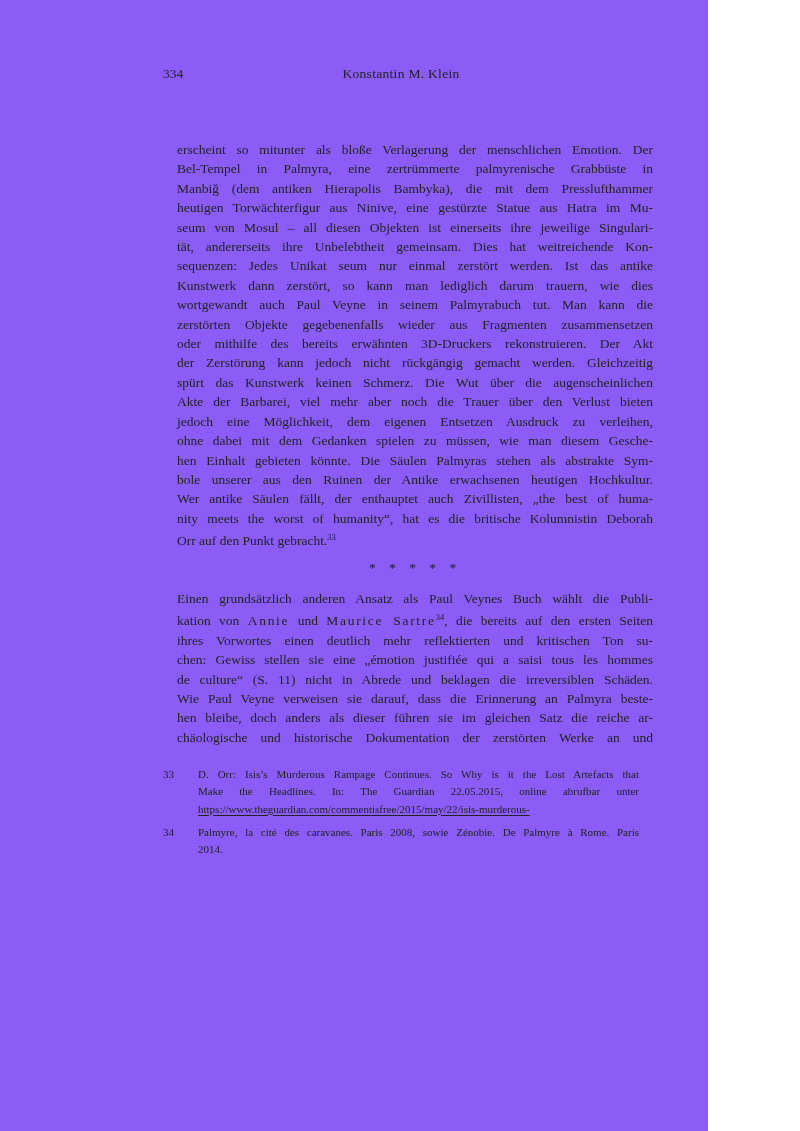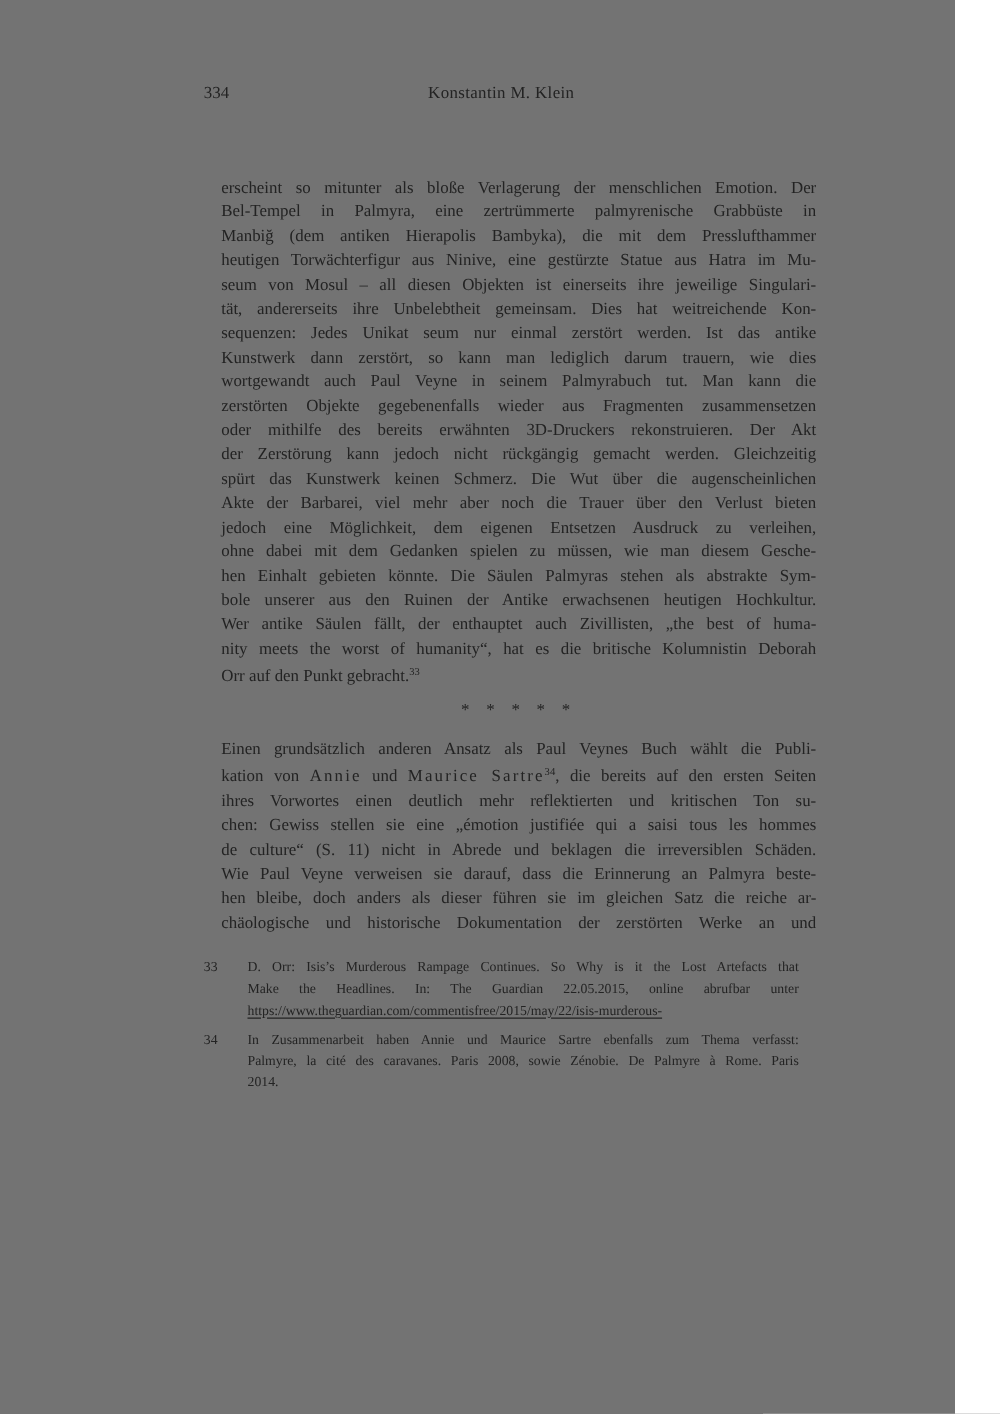--- a/index.html
+++ b/index.html
@@ -3,21 +3,21 @@
 <meta charset="utf-8">
 <style>
   html, body { margin: 0; padding: 0; }
   body {
     width: 800px; height: 1131px;
     background: #ffffff;
     font-family: "Liberation Serif", "DejaVu Serif", serif;
     color: #232323;
     -webkit-font-smoothing: antialiased;
   }
-  .sheet { position: relative; width: 764px; height: 1131px; background: #737373; overflow: hidden; }
+  .sheet { position: relative; width: 708px; height: 1131px; background: #8b5cf6; overflow: hidden; }
 
   
   .page-header {
     position: absolute; top: 66px; left: 163px; width: 476px; height: 18px;
     font-size: 13.5px;
   }
   .page-number { position: absolute; left: 0; top: 0; }
   .running-title { position: absolute; left: 0; top: 0; width: 100%; text-align: center; letter-spacing: 0.3px; }
 
   
@@ -97,20 +97,19 @@
         <div class="fn-number">33</div>
         <div class="fn-text">
           <div class="line"><span>D. Orr: Isis’s Murderous Rampage Continues. So Why is it the Lost Artefacts that</span></div>
           <div class="line"><span>Make the Headlines. In: The Guardian 22.05.2015, online abrufbar unter</span></div>
           <div class="line"><span class="seg-link">https://www.theguardian.com/commentisfree/2015/may/22/isis-murderous-</span></div>
         </div>
       </div>
       <div class="footnote">
         <div class="fn-number">34</div>
         <div class="fn-text">
-          <div class="line"><span>In Zusammenarbeit haben Annie und Maurice Sartre ebenfalls zum Thema verfasst:</span></div>
           <div class="line"><span>Palmyre, la cité des caravanes. Paris 2008, sowie Zénobie. De Palmyre à Rome. Paris</span></div>
           <div class="line last-left"><span>2014.</span></div>
         </div>
       </div>
     </div>
 
 </div>
 
 </body></html>

